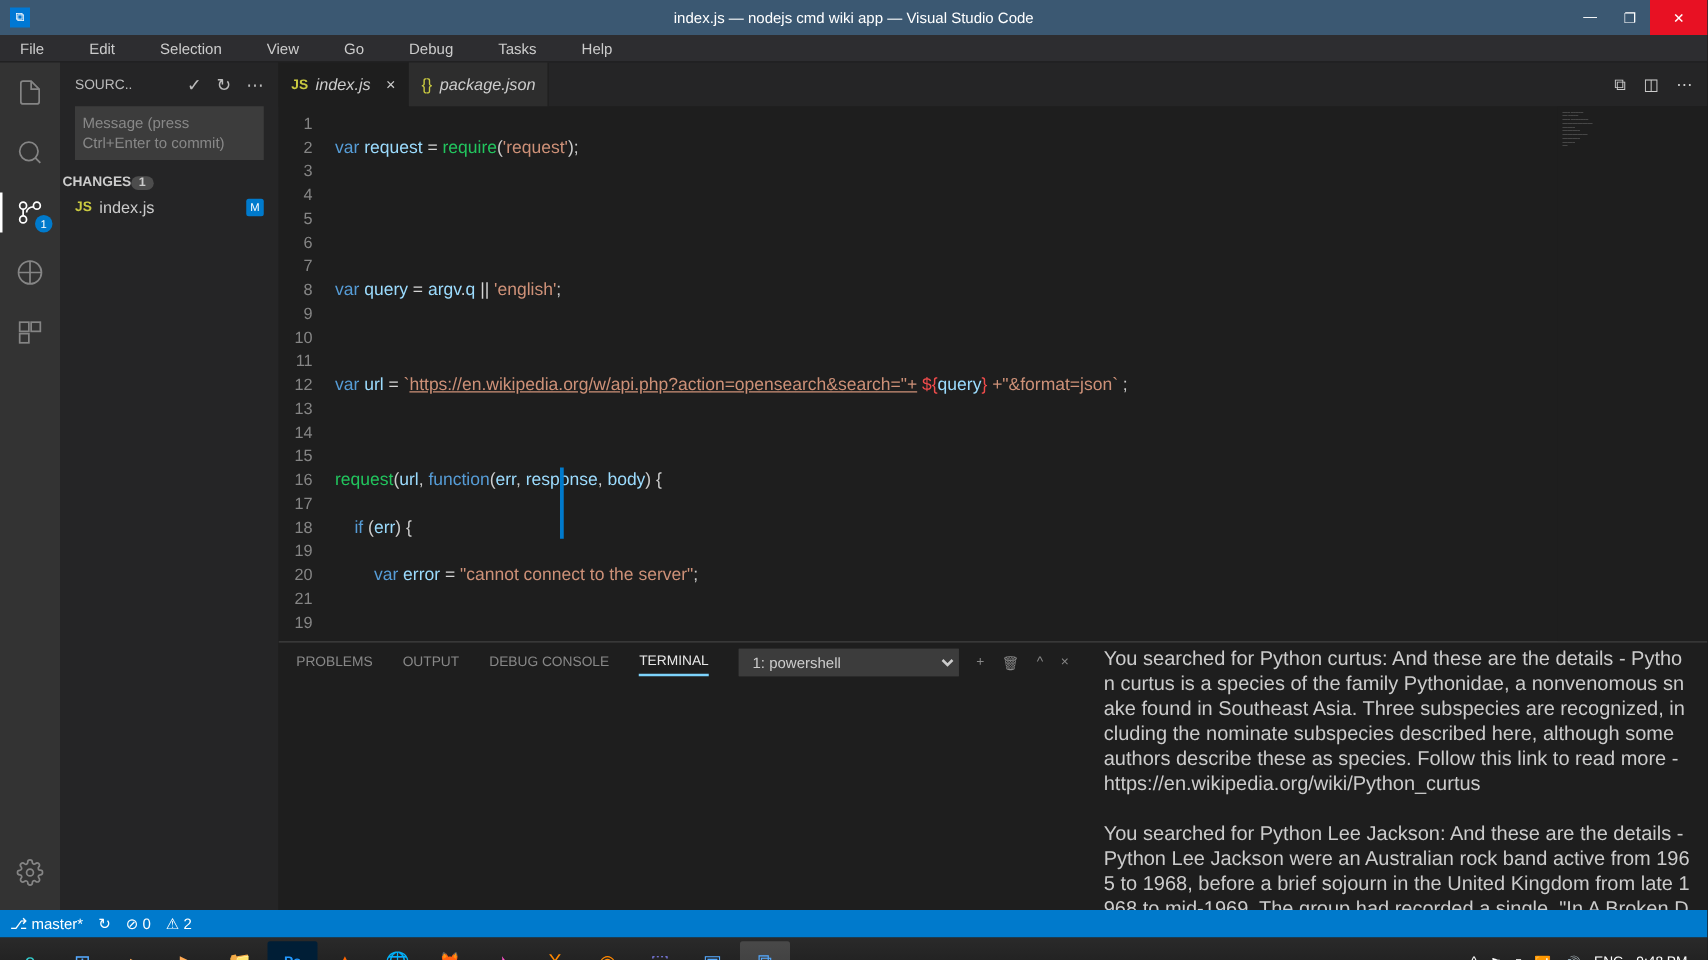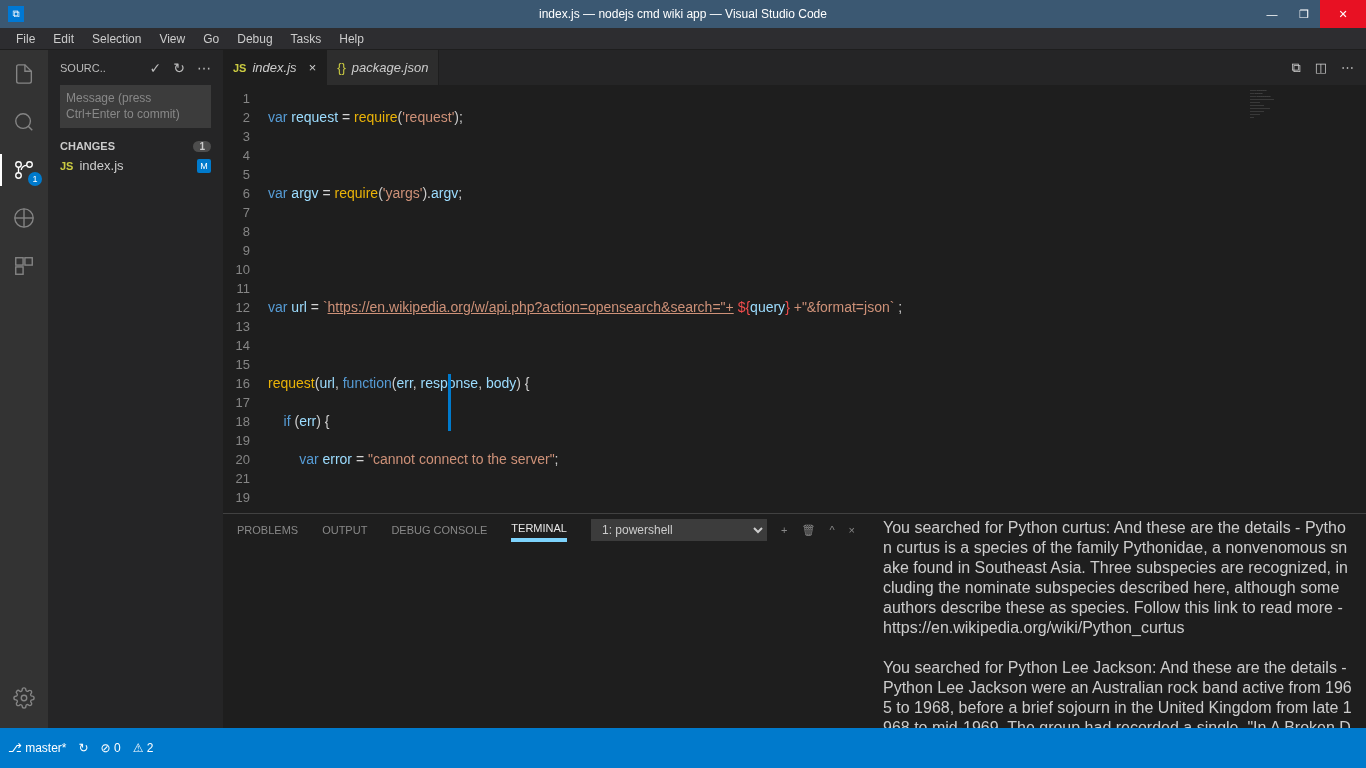--- a/index.html
+++ b/index.html
@@ -3,34 +3,34 @@
 <meta charset="utf-8">
 <style>
 *{margin:0;padding:0;box-sizing:border-box;font-family:"Segoe UI",Arial,sans-serif}
 body{width:1366px;height:768px;background:#1e1e1e;color:#ccc;overflow:hidden;font-size:13px}
 .titlebar{height:28px;background:#3b5872;display:flex;align-items:center;justify-content:center;position:relative}
 .titlebar-icon{position:absolute;left:8px;width:16px;height:16px;background:#0078d4;display:flex;align-items:center;justify-content:center;font-size:10px;color:#fff}
 .titlebar-title{color:#fff;font-size:12px}
 .titlebar-btns{position:absolute;right:0;display:flex}
 .titlebar-btn{width:32px;height:28px;display:flex;align-items:center;justify-content:center;color:#fff;font-size:11px}
 .titlebar-btn.close{background:#e81123;width:46px}
-.menubar{height:22px;background:#2d2d30;display:flex;align-items:center;padding:0 8px;gap:2px;border-bottom:1px solid #1e1e1e}
+.menubar{height:22px;background:#2d2d30;display:flex;align-items:center;padding:0 8px;gap:20px;border-bottom:1px solid #1e1e1e}
 .menu-item{padding:2px 8px;font-size:12px;color:#ccc}
 .main{display:flex;height:678px}
 .activitybar{width:48px;background:#333333;display:flex;flex-direction:column;align-items:center;padding-top:10px;gap:20px}
 .act-icon{width:28px;height:28px;display:flex;align-items:center;justify-content:center;color:#858585;position:relative}
 .act-icon.active{color:#fff}
 .act-icon.active::before{content:"";position:absolute;left:-10px;top:-2px;width:2px;height:32px;background:#fff}
 .badge{position:absolute;bottom:-2px;right:-4px;background:#007acc;color:#fff;border-radius:50%;width:14px;height:14px;font-size:9px;display:flex;align-items:center;justify-content:center}
 .act-settings{margin-top:auto;margin-bottom:16px}
 .sidebar{width:175px;background:#252526;display:flex;flex-direction:column}
 .sidebar-header{height:35px;display:flex;align-items:center;padding:0 12px;font-size:11px;color:#bbb;justify-content:space-between}
 .sidebar-header-icons{display:flex;gap:12px;font-size:14px}
 .scm-input{margin:0 12px 8px;padding:6px;background:#3c3c3c;color:#888;font-size:12px;line-height:1.3}
-.changes-header{display:flex;align-items:center;justify-content:space-between;padding:4px 12px;font-size:11px;font-weight:bold;color:#ccc}
+.changes-header{display:flex;align-items:center;justify-content:flex-start;padding:4px 2px;font-size:11px;font-weight:bold;color:#ccc}
 .changes-count{background:#4d4d4d;border-radius:8px;padding:0 6px;font-size:10px}
 .change-item{display:flex;align-items:center;padding:2px 12px;font-size:13px;gap:6px}
 .change-item .js{color:#cbcb41;font-size:11px;font-weight:bold}
 .change-status{margin-left:auto;background:#007acc;color:#fff;width:14px;height:14px;font-size:9px;display:flex;align-items:center;justify-content:center;border-radius:2px}
 .editor-area{flex:1;display:flex;flex-direction:column;background:#1e1e1e}
 .tabs{height:35px;background:#252526;display:flex;align-items:stretch}
 .tab{display:flex;align-items:center;padding:0 10px;gap:6px;background:#2d2d2d;font-size:13px;border-right:1px solid #1e1e1e;font-style:italic}
 .tab.active{background:#1e1e1e}
 .tab .js{color:#cbcb41;font-size:11px;font-weight:bold;font-style:normal}
 .tab .brace{color:#cbcb41;font-size:13px;font-style:normal}
@@ -38,28 +38,28 @@
 .tab-actions{margin-left:auto;display:flex;align-items:center;gap:14px;padding:0 12px;color:#ccc}
 .editor{flex:1;display:flex;position:relative;font-family:Consolas,monospace;font-size:14px;overflow:hidden}
 .gutter{width:45px;text-align:right;padding:4px 18px 4px 0;color:#858585;line-height:19px;font-size:13px}
 .gutter div{height:19px}
 .code{flex:1;padding:4px 0;line-height:19px;white-space:pre}
 .code div{height:19px}
 .minimap{position:absolute;right:0;top:0;width:120px;height:100%;background:#1e1e1e;opacity:0.5}
 .minimap-content{padding:4px;font-size:2px;line-height:3px;color:#888}
 .change-bar{position:absolute;left:225px;width:3px;background:#007acc}
 .cb1{top:289px;height:57px}
-.kw{color:#569cd6}.fn{color:#eab308}.str{color:#ce9178}.var{color:#9cdcfe}.op{color:#d4d4d4}.tpl{color:#f14c4c}.url{color:#ce9178;text-decoration:underline}
+.kw{color:#569cd6}.fn{color:#22c55e}.str{color:#ce9178}.var{color:#9cdcfe}.op{color:#d4d4d4}.tpl{color:#f14c4c}.url{color:#ce9178;text-decoration:underline}
 .panel{height:215px;background:#1e1e1e;border-top:1px solid #414141;display:flex;flex-direction:row}
 .panel-tabs{height:32px;display:flex;align-items:center;padding:0 14px;gap:24px;font-size:11px;color:#888}
-.panel-tab.active{color:#e7e7e7;border-bottom:4px solid #7dd3fc;padding-bottom:4px;margin-top:4px}
+.panel-tab.active{color:#e7e7e7;border-bottom:2px solid #7dd3fc;padding-bottom:4px;margin-top:4px}
 .panel-actions{margin-left:auto;display:flex;align-items:center;gap:14px}
 .panel-select{background:#3c3c3c;color:#ccc;border:1px solid #3c3c3c;padding:2px 20px 2px 6px;font-size:12px;width:176px}
 .terminal{flex:1;padding:4px 14px;font-family:Consolas,monospace;font-size:16px;color:#ccc;line-height:1.25;overflow:hidden;white-space:pre-wrap;word-break:break-all}
-.statusbar{height:40px;background:#007acc;display:flex;align-items:center;color:#fff;font-size:12px;padding:0 8px;gap:12px}
+.statusbar{height:22px;background:#007acc;display:flex;align-items:center;color:#fff;font-size:12px;padding:0 8px;gap:12px}
 .statusbar .eslint{background:#ffcc00;color:#000;padding:0 4px}
 .sb-right{margin-left:auto;display:flex;gap:14px;align-items:center}
 .taskbar{height:40px;background:linear-gradient(#2a2a2a,#1a1a1a);display:flex;align-items:center;padding:0 4px;gap:2px}
 .task-btn{width:40px;height:34px;display:flex;align-items:center;justify-content:center;font-size:16px;border-radius:2px}
 .task-btn.active{background:rgba(255,255,255,0.15);border-bottom:2px solid #76b9ed}
 .tray{margin-left:auto;display:flex;align-items:center;gap:10px;color:#fff;font-size:11px;padding-right:12px}
 svg{width:22px;height:22px}
 </style>
 </head>
 <body>
@@ -195,22 +195,22 @@
           <div>18</div>
           <div>19</div>
           <div>20</div>
           <div>21</div>
           <div>19</div>
       </div>
       <div class="change-bar cb1"></div>
       <div class="code">
 <div><span class="kw">var</span> <span class="var">request</span> <span class="op">=</span> <span class="fn">require</span>(<span class="str">'request'</span>);</div>
 <div></div>
-<div><span class="kw">var</span> <span class="var">argv</span> <span class="op">=</span> <span class="fn">require</span>(<span class="str">'yargs'</span>).<span class="var">argv</span>;</div>
-<div></div>
+<div></div>
+<div><span class="kw">var</span> <span class="var">query</span> <span class="op">=</span> <span class="var">argv</span>.<span class="var">q</span> <span class="op">||</span> <span class="str">'english'</span>;</div>
 <div></div>
 <div><span class="kw">var</span> <span class="var">url</span> <span class="op">=</span> <span class="str">`</span><span class="url">https://en.wikipedia.org/w/api.php?action=opensearch&amp;search="+</span> <span class="tpl">${</span><span class="var">query</span><span class="tpl">}</span> <span class="str">+"&amp;format=json`</span> ;</div>
 <div></div>
 <div><span class="fn">request</span>(<span class="var">url</span>, <span class="kw">function</span>(<span class="var">err</span>, <span class="var">response</span>, <span class="var">body</span>) {</div>
 <div>    <span class="kw">if</span> (<span class="var">err</span>) {</div>
 <div>        <span class="kw">var</span> <span class="var">error</span> <span class="op">=</span> <span class="str">"cannot connect to the server"</span>;</div>
 
 
 
 

